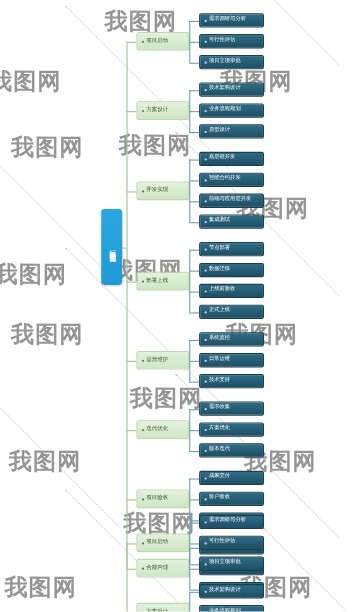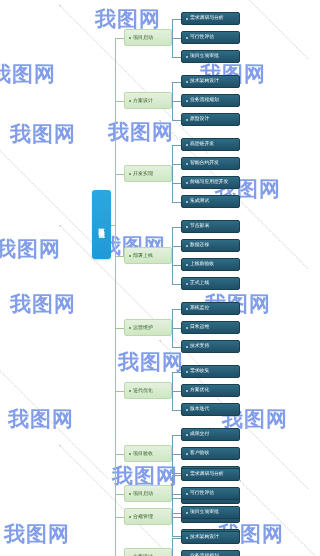--- a/index.html
+++ b/index.html
@@ -11,21 +11,21 @@
   }
   #canvas{position:absolute;inset:0;width:320px;height:556px;overflow:hidden;}
 
   
   .wm-layer{position:absolute;inset:0;pointer-events:none;z-index:5;}
   .wm{
     position:absolute;
     font-family:"DejaVu Sans","Liberation Sans",sans-serif;
     font-weight:bold;
     font-size:21px;
-    color:#1d4ed8;
+    color:#404040;
     opacity:.55;
     letter-spacing:1px;
     white-space:nowrap;
     user-select:none;
   }
   .wm-line{
     position:absolute;
     border-top:1px dotted #c8c8c8;
     transform-origin:0 0;
     opacity:.8;

